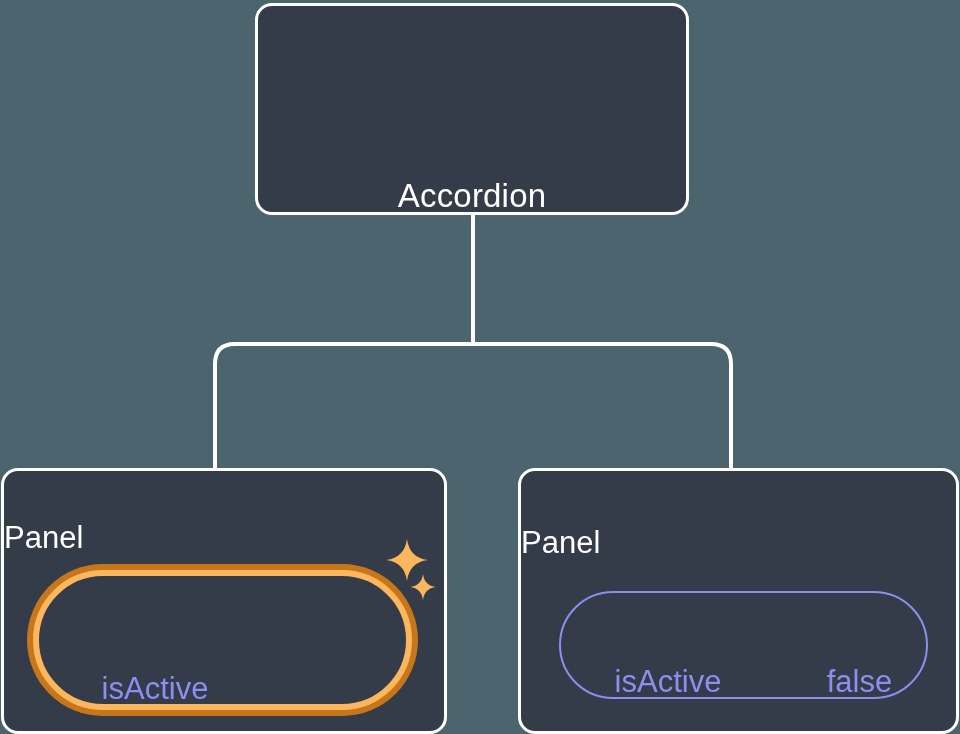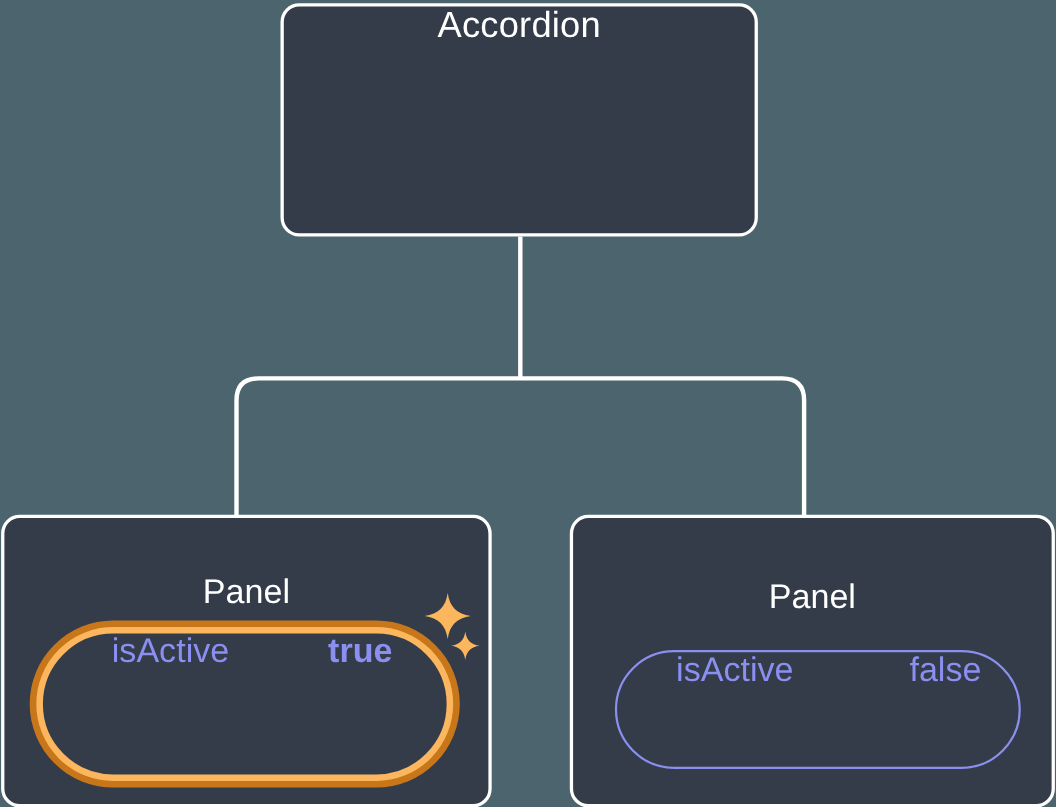--- a/index.html
+++ b/index.html
@@ -39,21 +39,21 @@
     border-radius: 17px;
     box-sizing: border-box;
   }
 
   .node-root {
     left: 255px;
     top: 3px;
     width: 434px;
     height: 212px;
     display: flex;
-    align-items: flex-start;
+    align-items: flex-end;
     justify-content: center;
   }
 
   .node-title-root {
     color: #ffffff;
     font-size: 33px;
     font-weight: 400;
     letter-spacing: 0.2px;
     line-height: 1;
   }
@@ -70,35 +70,34 @@
 
   .node-panel-right {
     left: 518px;
     width: 441px;
   }
 
   .node-title-panel {
     position: absolute;
     left: 0;
     right: 0;
-    text-align: center;
     color: #ffffff;
     font-size: 31px;
     font-weight: 400;
     line-height: 1;
   }
 
   .node-panel-left .node-title-panel { top: 51px; }
   .node-panel-right .node-title-panel { top: 56px; }
 
   
   .pill {
     position: absolute;
     display: flex;
-    align-items: flex-start;
+    align-items: flex-end;
     box-sizing: border-box;
   }
 
   
   .pill-highlight {
     left: 33px;
     top: 570px;
     width: 379px;
     height: 140px;
     border-radius: 70px;
@@ -194,21 +193,20 @@
     <span class="node-title-root">Accordion</span>
   </div>
 
   <div class="node node-panel node-panel-left">
     <span class="node-title-panel">Panel</span>
   </div>
 
   <div class="pill pill-highlight">
     <div class="pill-cell pill-key">isActive</div>
     <div class="pill-divider"></div>
-    <div class="pill-cell pill-value">true</div>
   </div>
 
   <svg class="sparkle sparkle-large" viewBox="0 0 100 100" xmlns="http://www.w3.org/2000/svg">
     <path d="M50,0 C54,30 70,46 100,50 C70,54 54,70 50,100 C46,70 30,54 0,50 C30,46 46,30 50,0 Z" fill="#fbb65e"></path>
   </svg>
   <svg class="sparkle sparkle-small" viewBox="0 0 100 100" xmlns="http://www.w3.org/2000/svg">
     <path d="M50,0 C54,30 70,46 100,50 C70,54 54,70 50,100 C46,70 30,54 0,50 C30,46 46,30 50,0 Z" fill="#fbb65e"></path>
   </svg>
 
   <div class="node node-panel node-panel-right">

